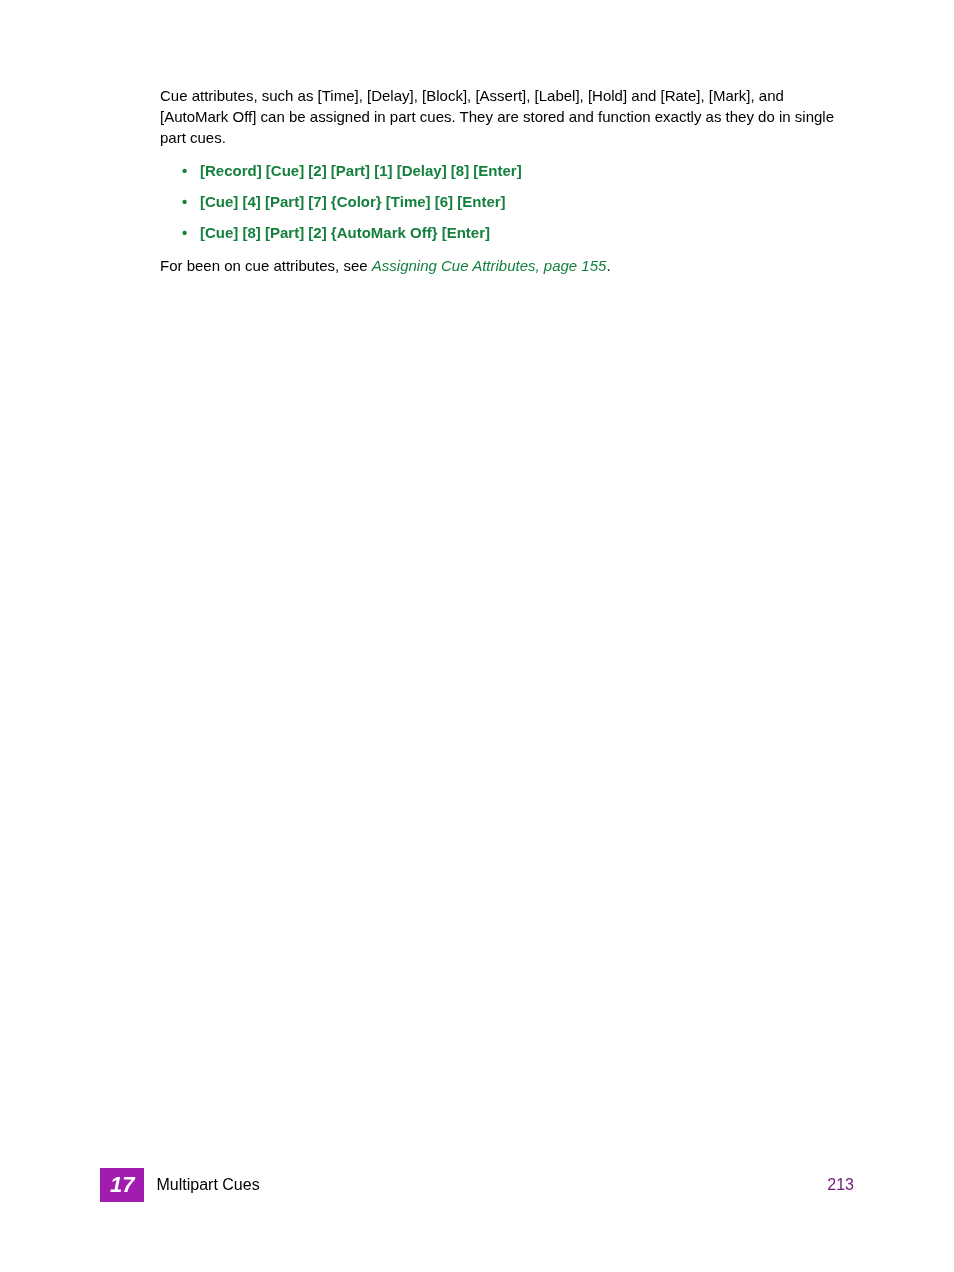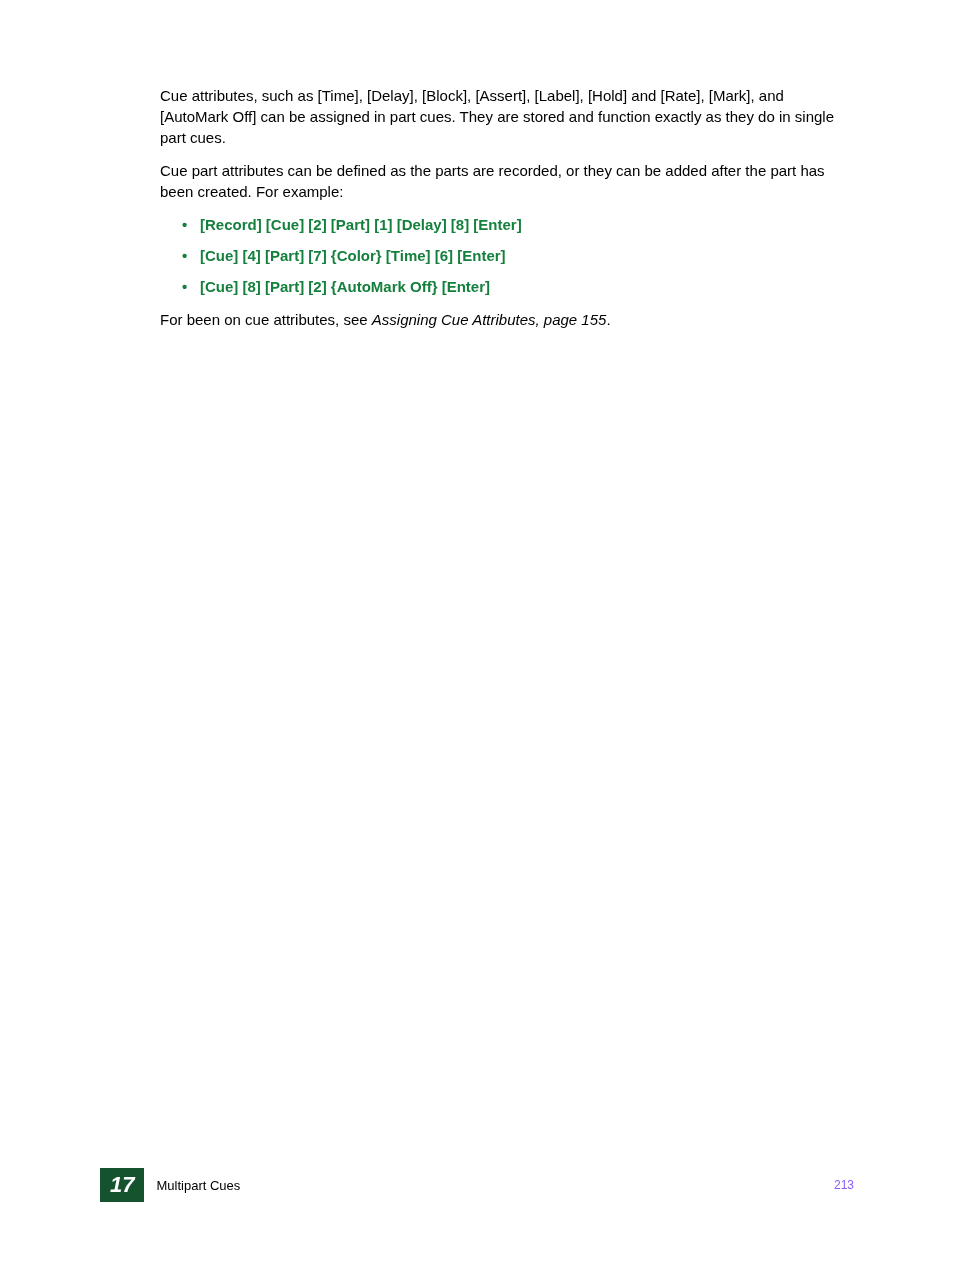--- a/index.html
+++ b/index.html
@@ -44,62 +44,61 @@
       position: relative;
       color: #15803d;
     }
     .bullet-list li::before {
       content: "•";
       position: absolute;
       left: -18px;
       font-weight: bold;
     }
     .link {
-      color: #000000;
+      color: #15803d;
       font-style: italic;
       text-decoration: none;
     }
     .footer {
       position: absolute;
       bottom: 70px;
       left: 0;
       right: 0;
       padding: 0 100px;
       display: flex;
       align-items: center;
       justify-content: space-between;
     }
     .footer-left {
       display: flex;
       align-items: center;
       gap: 12px;
     }
     .chapter-badge {
-      background: #14532d;
+      background: #a21caf;
       color: #ffffff;
       font-size: 22px;
       font-weight: bold;
       padding: 4px 10px;
       font-style: italic;
     }
     .chapter-title {
-      font-size: 13px;
+      font-size: 16px;
       color: #000000;
     }
     .page-number {
-      font-size: 12px;
-      color: #8b5cf6;
+      font-size: 16px;
+      color: #701a75;
     }
   </style>
 </head>
 <body>
 
 <div class="page-content">
   <p class="body-text">Cue attributes, such as [Time], [Delay], [Block], [Assert], [Label], [Hold] and [Rate], [Mark], and [AutoMark Off] can be assigned in part cues. They are stored and function exactly as they do in single part cues.</p>
-  <p class="body-text">Cue part attributes can be defined as the parts are recorded, or they can be added after the part has been created. For example:</p>
   <ul class="bullet-list">
     <li>[Record] [Cue] [2] [Part] [1] [Delay] [8] [Enter]</li>
     <li>[Cue] [4] [Part] [7] {Color} [Time] [6] [Enter]</li>
     <li>[Cue] [8] [Part] [2] {AutoMark Off} [Enter]</li>
   </ul>
   <p class="body-text">
     <span>For been on cue attributes, see </span><a class="link">Assigning Cue Attributes, page 155</a><span>.</span>
   </p>
 </div>
 

